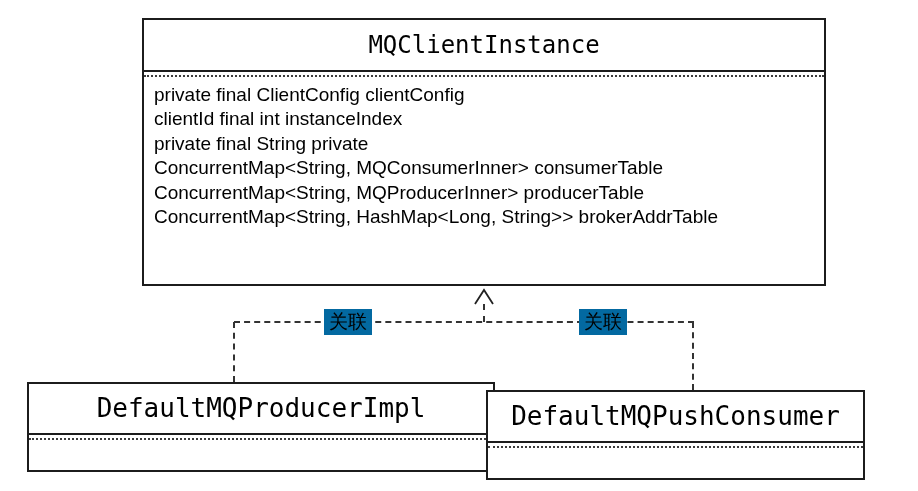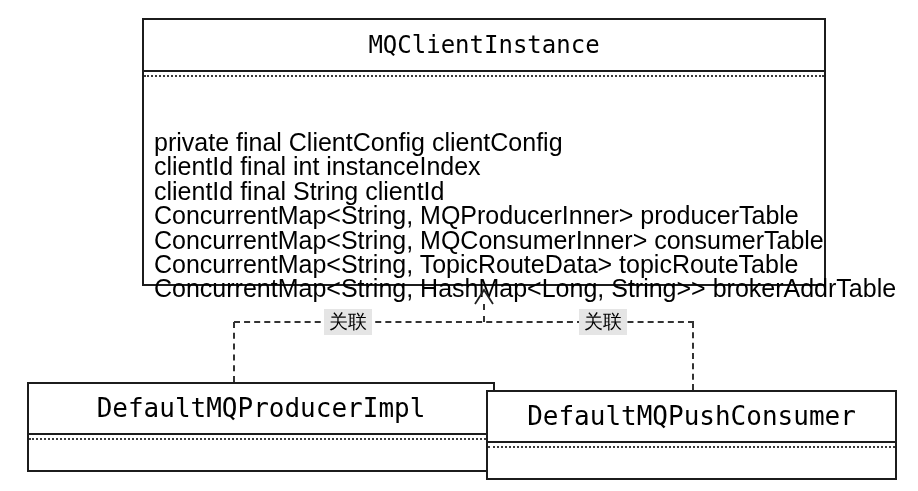--- a/index.html
+++ b/index.html
@@ -41,34 +41,33 @@
     left: 142px; top: 18px;
     width: 684px; height: 268px;
   }
   .box-client .uml-title {
     height: 50px;
     line-height: 50px;
     font-size: 24px;
   }
   .field-list {
     padding: 6px 6px 0 10px;
-    font-size: 25px;
+    font-size: 19px;
     line-height: 24.4px;
     color: #000000;
     white-space: nowrap;
-    margin-top: 47px;
   }
   
   .box-producer {
     left: 27px; top: 382px;
     width: 468px; height: 90px;
   }
   .box-consumer {
     left: 486px; top: 390px;
-    width: 411px; height: 90px;
+    width: 379px; height: 90px;
   }
   .box-producer .uml-title,
   .box-consumer .uml-title {
     height: 49px;
     line-height: 49px;
     font-size: 26px;
   }
   
   .dash-h {
     position: absolute;
@@ -86,44 +85,43 @@
   .dash-v-center { left: 483px; top: 304px; height: 18px; }
   .arrowhead-svg {
     position: absolute;
     left: 473px; top: 288px;
     width: 22px; height: 18px;
   }
   .assoc-label {
     position: absolute;
     top: 322px;
     transform: translate(-50%, -50%);
-    background: #e5e5e5;
+    background: #0369a1;
     padding: 0 5px;
     font-size: 19px;
     color: #000000;
     white-space: nowrap;
   }
   .assoc-label-left  { left: 348px; }
   .assoc-label-right { left: 603px; }
 </style>
 </head>
 <body>
 
 <div id="canvas">
 
   <div class="uml-box box-client">
     <div class="uml-title">MQClientInstance</div>
     <div class="dotted-sep"></div>
     <div class="field-list">
       <div>private final ClientConfig clientConfig</div>
       <div>clientId final int instanceIndex</div>
-      <div>clientId final String clientId</div>
+      <div>private final String private</div>
+      <div>ConcurrentMap&lt;String, MQConsumerInner&gt; consumerTable</div>
       <div>ConcurrentMap&lt;String, MQProducerInner&gt; producerTable</div>
-      <div>ConcurrentMap&lt;String, MQConsumerInner&gt; consumerTable</div>
-      <div>ConcurrentMap&lt;String, TopicRouteData&gt; topicRouteTable</div>
       <div>ConcurrentMap&lt;String, HashMap&lt;Long, String&gt;&gt; brokerAddrTable</div>
     </div>
   </div>
 
   <div class="dash-h"></div>
   <div class="dash-v dash-v-left"></div>
   <div class="dash-v dash-v-right"></div>
   <div class="dash-v dash-v-center"></div>
 
   <svg class="arrowhead-svg" viewBox="0 0 22 18" xmlns="http://www.w3.org/2000/svg">

